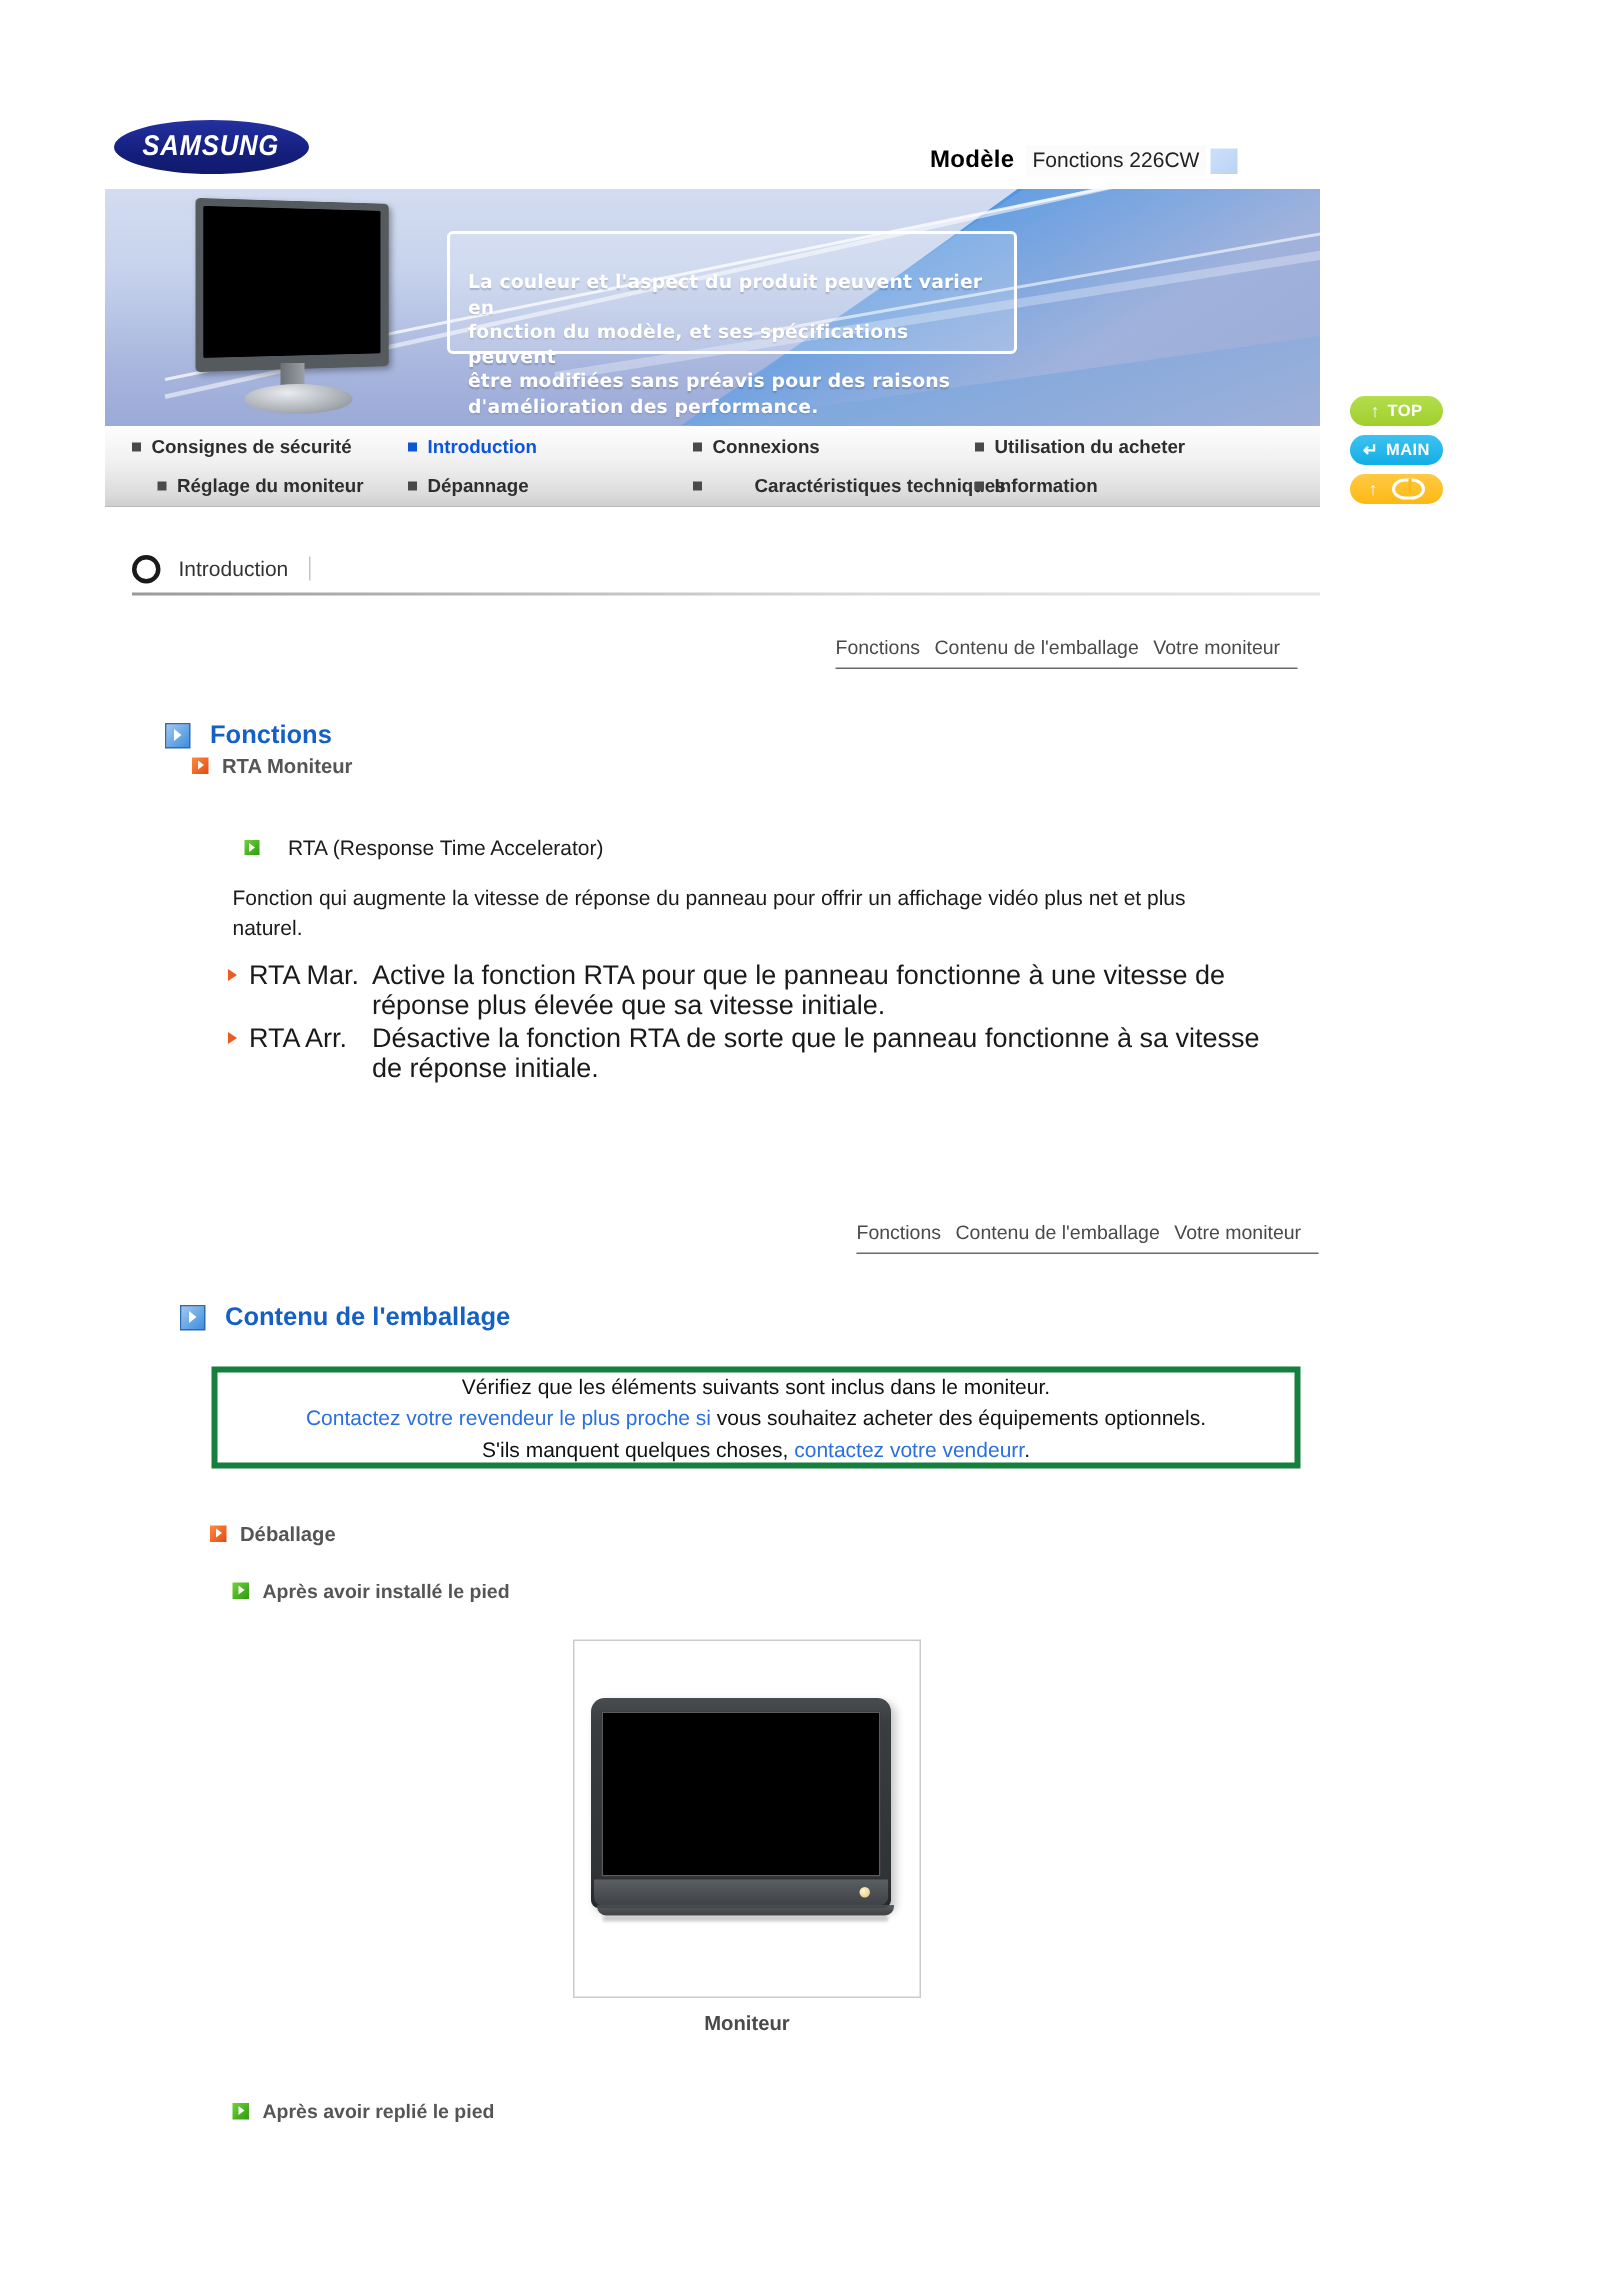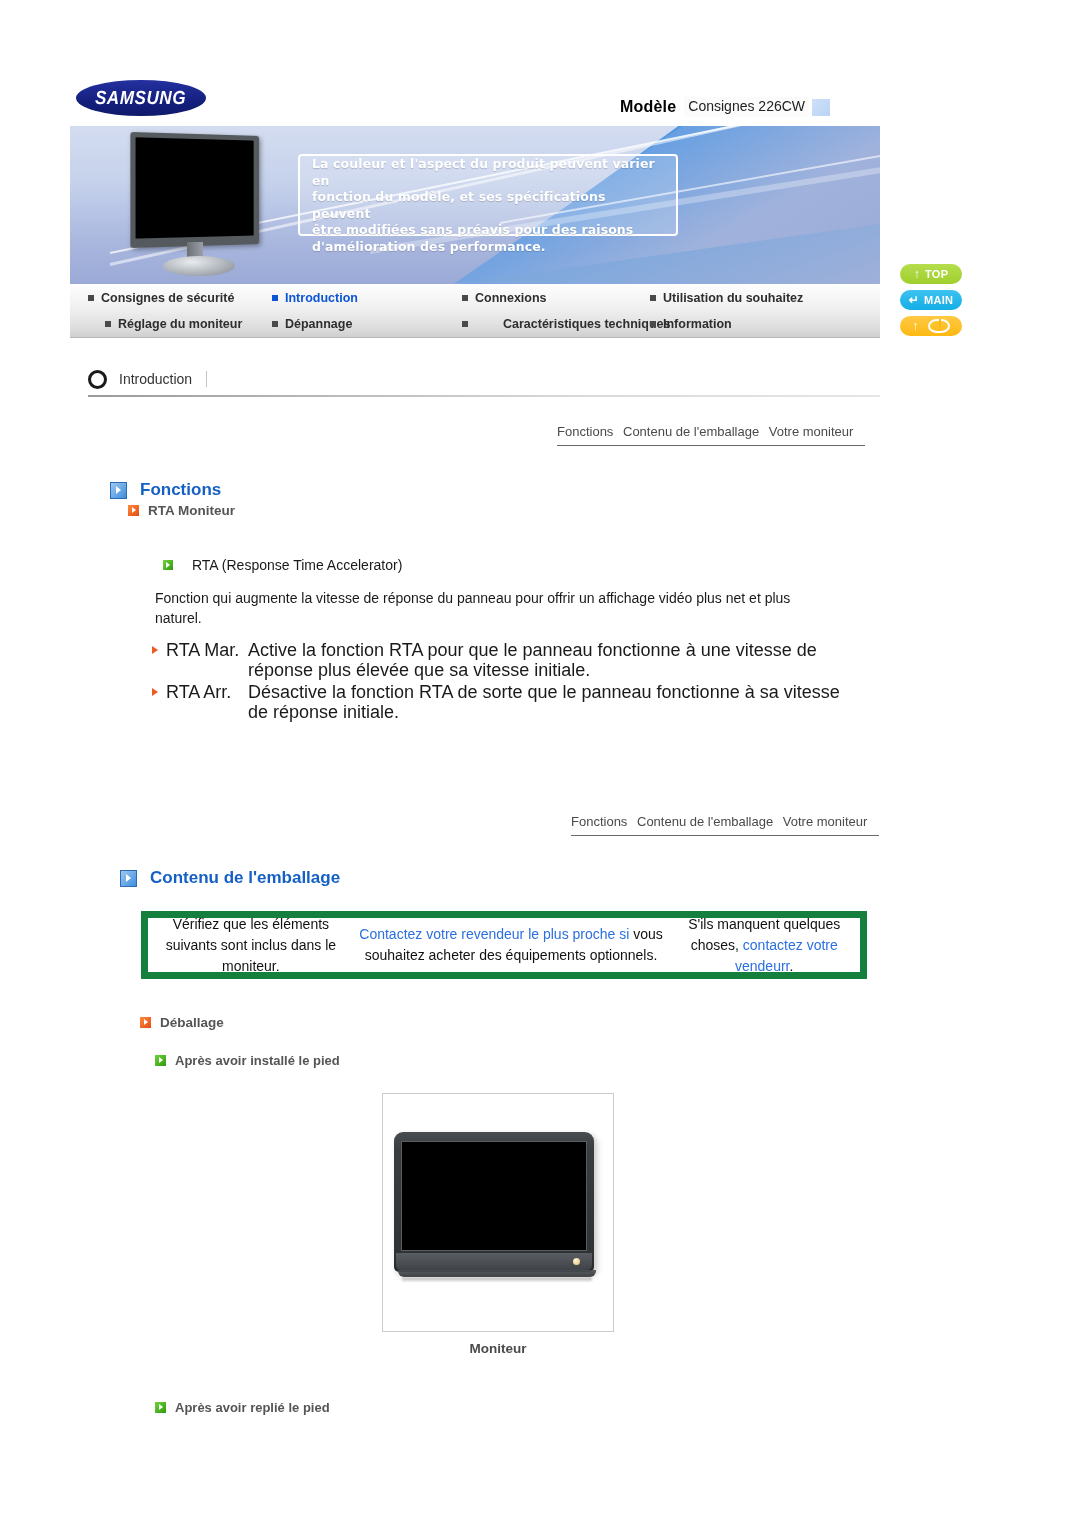--- a/index.html
+++ b/index.html
@@ -143,21 +143,21 @@
     background: radial-gradient(ellipse at 40% 30%, #e9ecef 0%, #aab0b6 60%, #7e858b 100%);
   }
 
   .notice {
     position: absolute;
     left: 228px; top: 28px;
     width: 380px; height: 82px;
     border: 2px solid #ffffff;
     border-radius: 4px;
     background: rgba(255,255,255,0.18);
-    padding: 0 12px;
+    padding: 24px 12px;
     box-sizing: border-box;
   }
   .notice p {
     margin: 0;
     color: #ffffff;
     font-size: 12.5px;
     line-height: 16.5px;
     font-family: "DejaVu Sans", sans-serif;
     font-weight: 600;
     letter-spacing: .1px;
@@ -410,24 +410,24 @@
     flex: none;
   }
   .defrow .term { width: 82px; flex: none; }
   .defrow .desc { flex: 1; }
 
   
   .checkbox-note {
     position: absolute;
     left: 141px; top: 911px;
     width: 726px; height: 68px;
-    border: 7px solid #15803d;
+    border: 4px solid #15803d;
     box-sizing: border-box;
     display: flex;
-    flex-direction: row;
+    flex-direction: column;
     align-items: center;
     justify-content: center;
     background: #fff;
   }
   .checkbox-note div {
     font-size: 14px;
     line-height: 21px;
     color: #111;
     text-align: center;
   }
@@ -508,21 +508,21 @@
 <div class="page">
 
   <div class="logo">
     <div class="logo-ellipse">
       <span class="logo-text">SAMSUNG</span>
     </div>
   </div>
 
   <div class="model-row">
     <span class="model-label">Modèle</span>
-    <span class="model-value">Consignes 226CW</span>
+    <span class="model-value">Fonctions 226CW</span>
     <span class="model-swatch"></span>
   </div>
 
   <div class="banner">
     <div class="banner-sky"></div>
     <div class="banner-sky2"></div>
     <div class="swoosh c"></div>
     <div class="swoosh a"></div>
     <div class="swoosh b"></div>
     <div class="swoosh d"></div>
@@ -552,21 +552,21 @@
       <div class="navitem active" style="left:202px;">
         <span class="sq"></span>
         <span>Introduction</span>
       </div>
       <div class="navitem" style="left:392px;">
         <span class="sq"></span>
         <span>Connexions</span>
       </div>
       <div class="navitem" style="left:580px;">
         <span class="sq"></span>
-        <span>Utilisation du souhaitez</span>
+        <span>Utilisation du acheter</span>
       </div>
     </div>
     <div class="navrow r2">
       <div class="navitem" style="left:35px;">
         <span class="sq"></span>
         <span>Réglage du moniteur</span>
       </div>
       <div class="navitem" style="left:202px;">
         <span class="sq"></span>
         <span>Dépannage</span>

